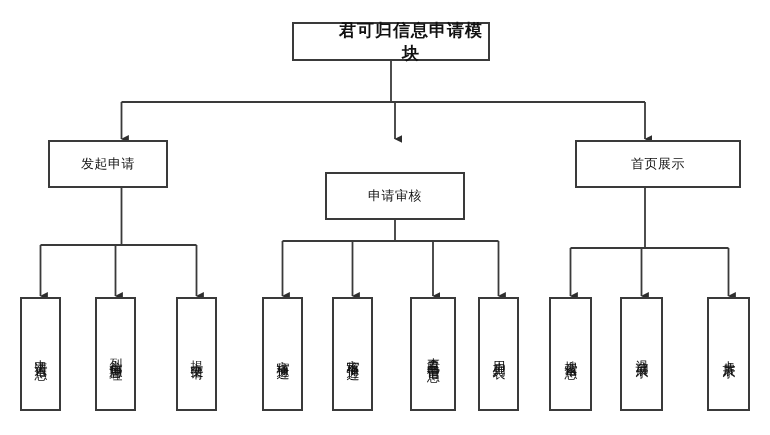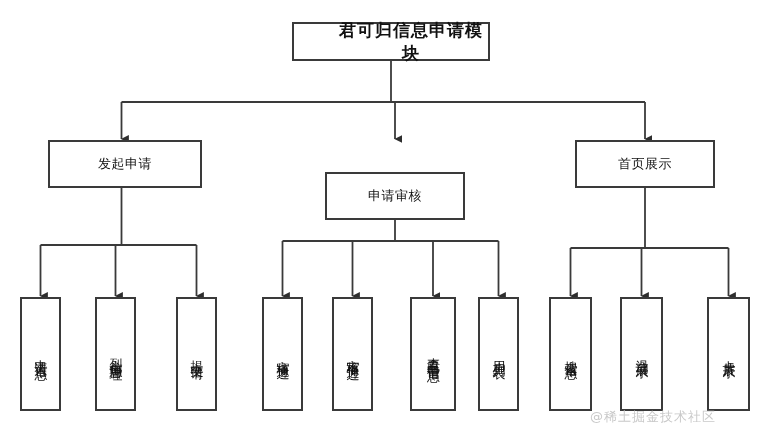--- a/index.html
+++ b/index.html
@@ -107,27 +107,27 @@
         <path d="M570.5,248 L570.5,296" marker-end="url(#arrow)"></path>
         <path d="M641.5,248 L641.5,296" marker-end="url(#arrow)"></path>
         <path d="M728.5,248 L728.5,296" marker-end="url(#arrow)"></path>
       </g>
   </svg>
 
   <div id="nodes-layer">
       <div class="node root" style="left: 292px; top: 22px; width: 198px; height: 39px;">
         <span>君可归信息申请模块</span>
       </div>
-      <div class="node level2" style="left: 48px; top: 140px; width: 154px; height: 48px;">
+      <div class="node level2" style="left: 48px; top: 140px; width: 120px; height: 48px;">
         <span>发起申请</span>
       </div>
       <div class="node level2" style="left: 325px; top: 140px; width: 140px; height: 48px; margin-top: 32px;">
         <span>申请审核</span>
       </div>
-      <div class="node level2" style="left: 575px; top: 140px; width: 140px; height: 48px;">
+      <div class="node level2" style="left: 575px; top: 140px; width: 166px; height: 48px;">
         <span>首页展示</span>
       </div>
       <div class="node leaf" style="left: 20px; top: 297px; width: 41px; height: 114px;">
         <span class="vtext">申请人信息</span>
       </div>
       <div class="node leaf" style="left: 95px; top: 297px; width: 41px; height: 114px;">
         <span class="vtext">烈士信息管理</span>
       </div>
       <div class="node leaf" style="left: 176px; top: 297px; width: 41px; height: 114px;">
         <span class="vtext">提交申请</span>
@@ -148,15 +148,14 @@
         <span class="vtext">搜索信息</span>
       </div>
       <div class="node leaf" style="left: 620px; top: 297px; width: 43px; height: 114px;">
         <span class="vtext two-col">滑动展示</span>
       </div>
       <div class="node leaf" style="left: 707px; top: 297px; width: 43px; height: 114px;">
         <span class="vtext">卡片展示</span>
       </div>
     </div>
 
-  <div class="watermark" style="left: 590px; top: 408px;">@稀土掘金技术社区</div>
 
 </div>
 
 </body></html>

